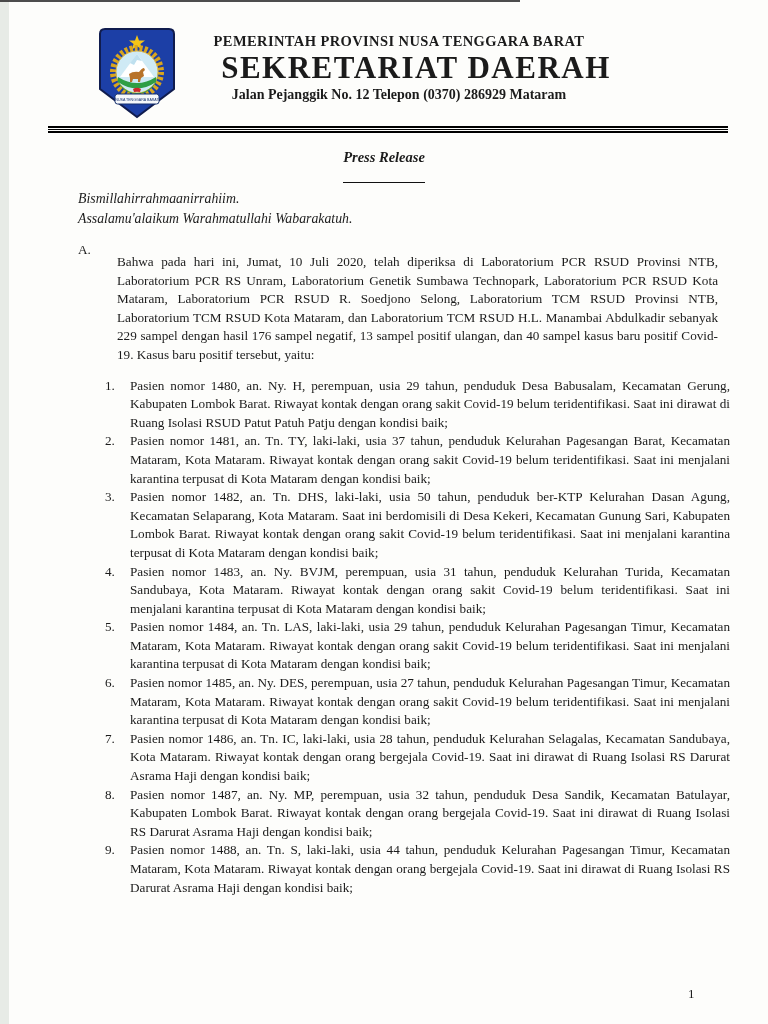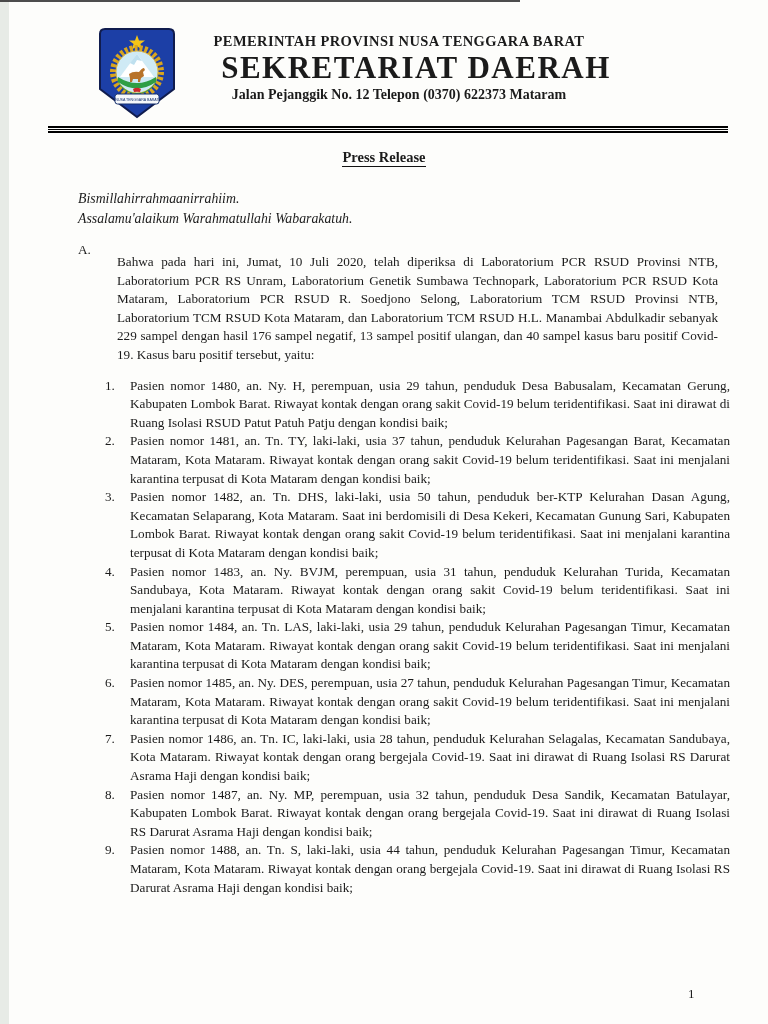--- a/index.html
+++ b/index.html
@@ -30,21 +30,21 @@
   .rule{
     margin:4px 40px 0 48px;height:7px;
     background:linear-gradient(
       #000 0 2px, transparent 2px 3px,
       #000 3px 4px, transparent 4px 5px,
       #000 5px 7px);
   }
   .title-wrap{text-align:center;margin-top:15px;}
   .doc-title{
     font-size:14.5px;font-weight:bold;
-    border-bottom:1.6px solid #111;padding-bottom:1px;
+    border-bottom:1.6px solid #111;padding-bottom:17px;font-style:italic;
   }
   .opening{margin:0 38px 0 78px;font-style:italic;font-size:13.8px;line-height:20px;}
   .opening.first{margin-top:23px;}
   .section{
     display:grid;grid-template-columns:27px 1fr;
     margin:12px 38px 0 78px;
     font-size:13.2px;line-height:18.6px;
   }
   .sec-label{font-weight:normal;}
   .sec-intro{margin:12px;text-align:justify;}
@@ -77,21 +77,21 @@
       <polygon points="24,50 41,27 58,50" fill="#ffffff"></polygon>
       <polygon points="34,36 41,27 46,34 41,33 38,38" fill="#bfe0ef"></polygon>
       <path d="M33,47 q4,-3 10,-2 q3,-4 5,-4 l1,2 -2,2 1,4 -3,2 -1,4 -2,0 0,-3 -5,0 -1,3 -2,0 0,-4 Z" fill="#b8732a"></path>
       <path d="M37,62 a6,4 0 0 1 8,0 l-1,3 a10,3 0 0 0 -6,0 Z" fill="#cc2a2a"></path>
       <rect x="19" y="67" width="44" height="10" rx="2.5" fill="#f6f8fb" stroke="#16306e" stroke-width="1"></rect>
       <text x="41" y="74" text-anchor="middle" font-size="3.6" font-family="Liberation Sans, sans-serif" fill="#16306e">NUSA TENGGARA BARAT</text>
     </svg>
     <div class="lh-text">
       <div class="lh-org">PEMERINTAH PROVINSI NUSA TENGGARA BARAT</div>
       <div class="lh-dept">SEKRETARIAT DAERAH</div>
-      <div class="lh-addr">Jalan Pejanggik No. 12 Telepon (0370) 622373 Mataram</div>
+      <div class="lh-addr">Jalan Pejanggik No. 12 Telepon (0370) 286929 Mataram</div>
     </div>
   </header>
 
   <div class="rule"></div>
 
   <main>
     <div class="title-wrap">
       <span class="doc-title">Press Release</span>
     </div>
 

